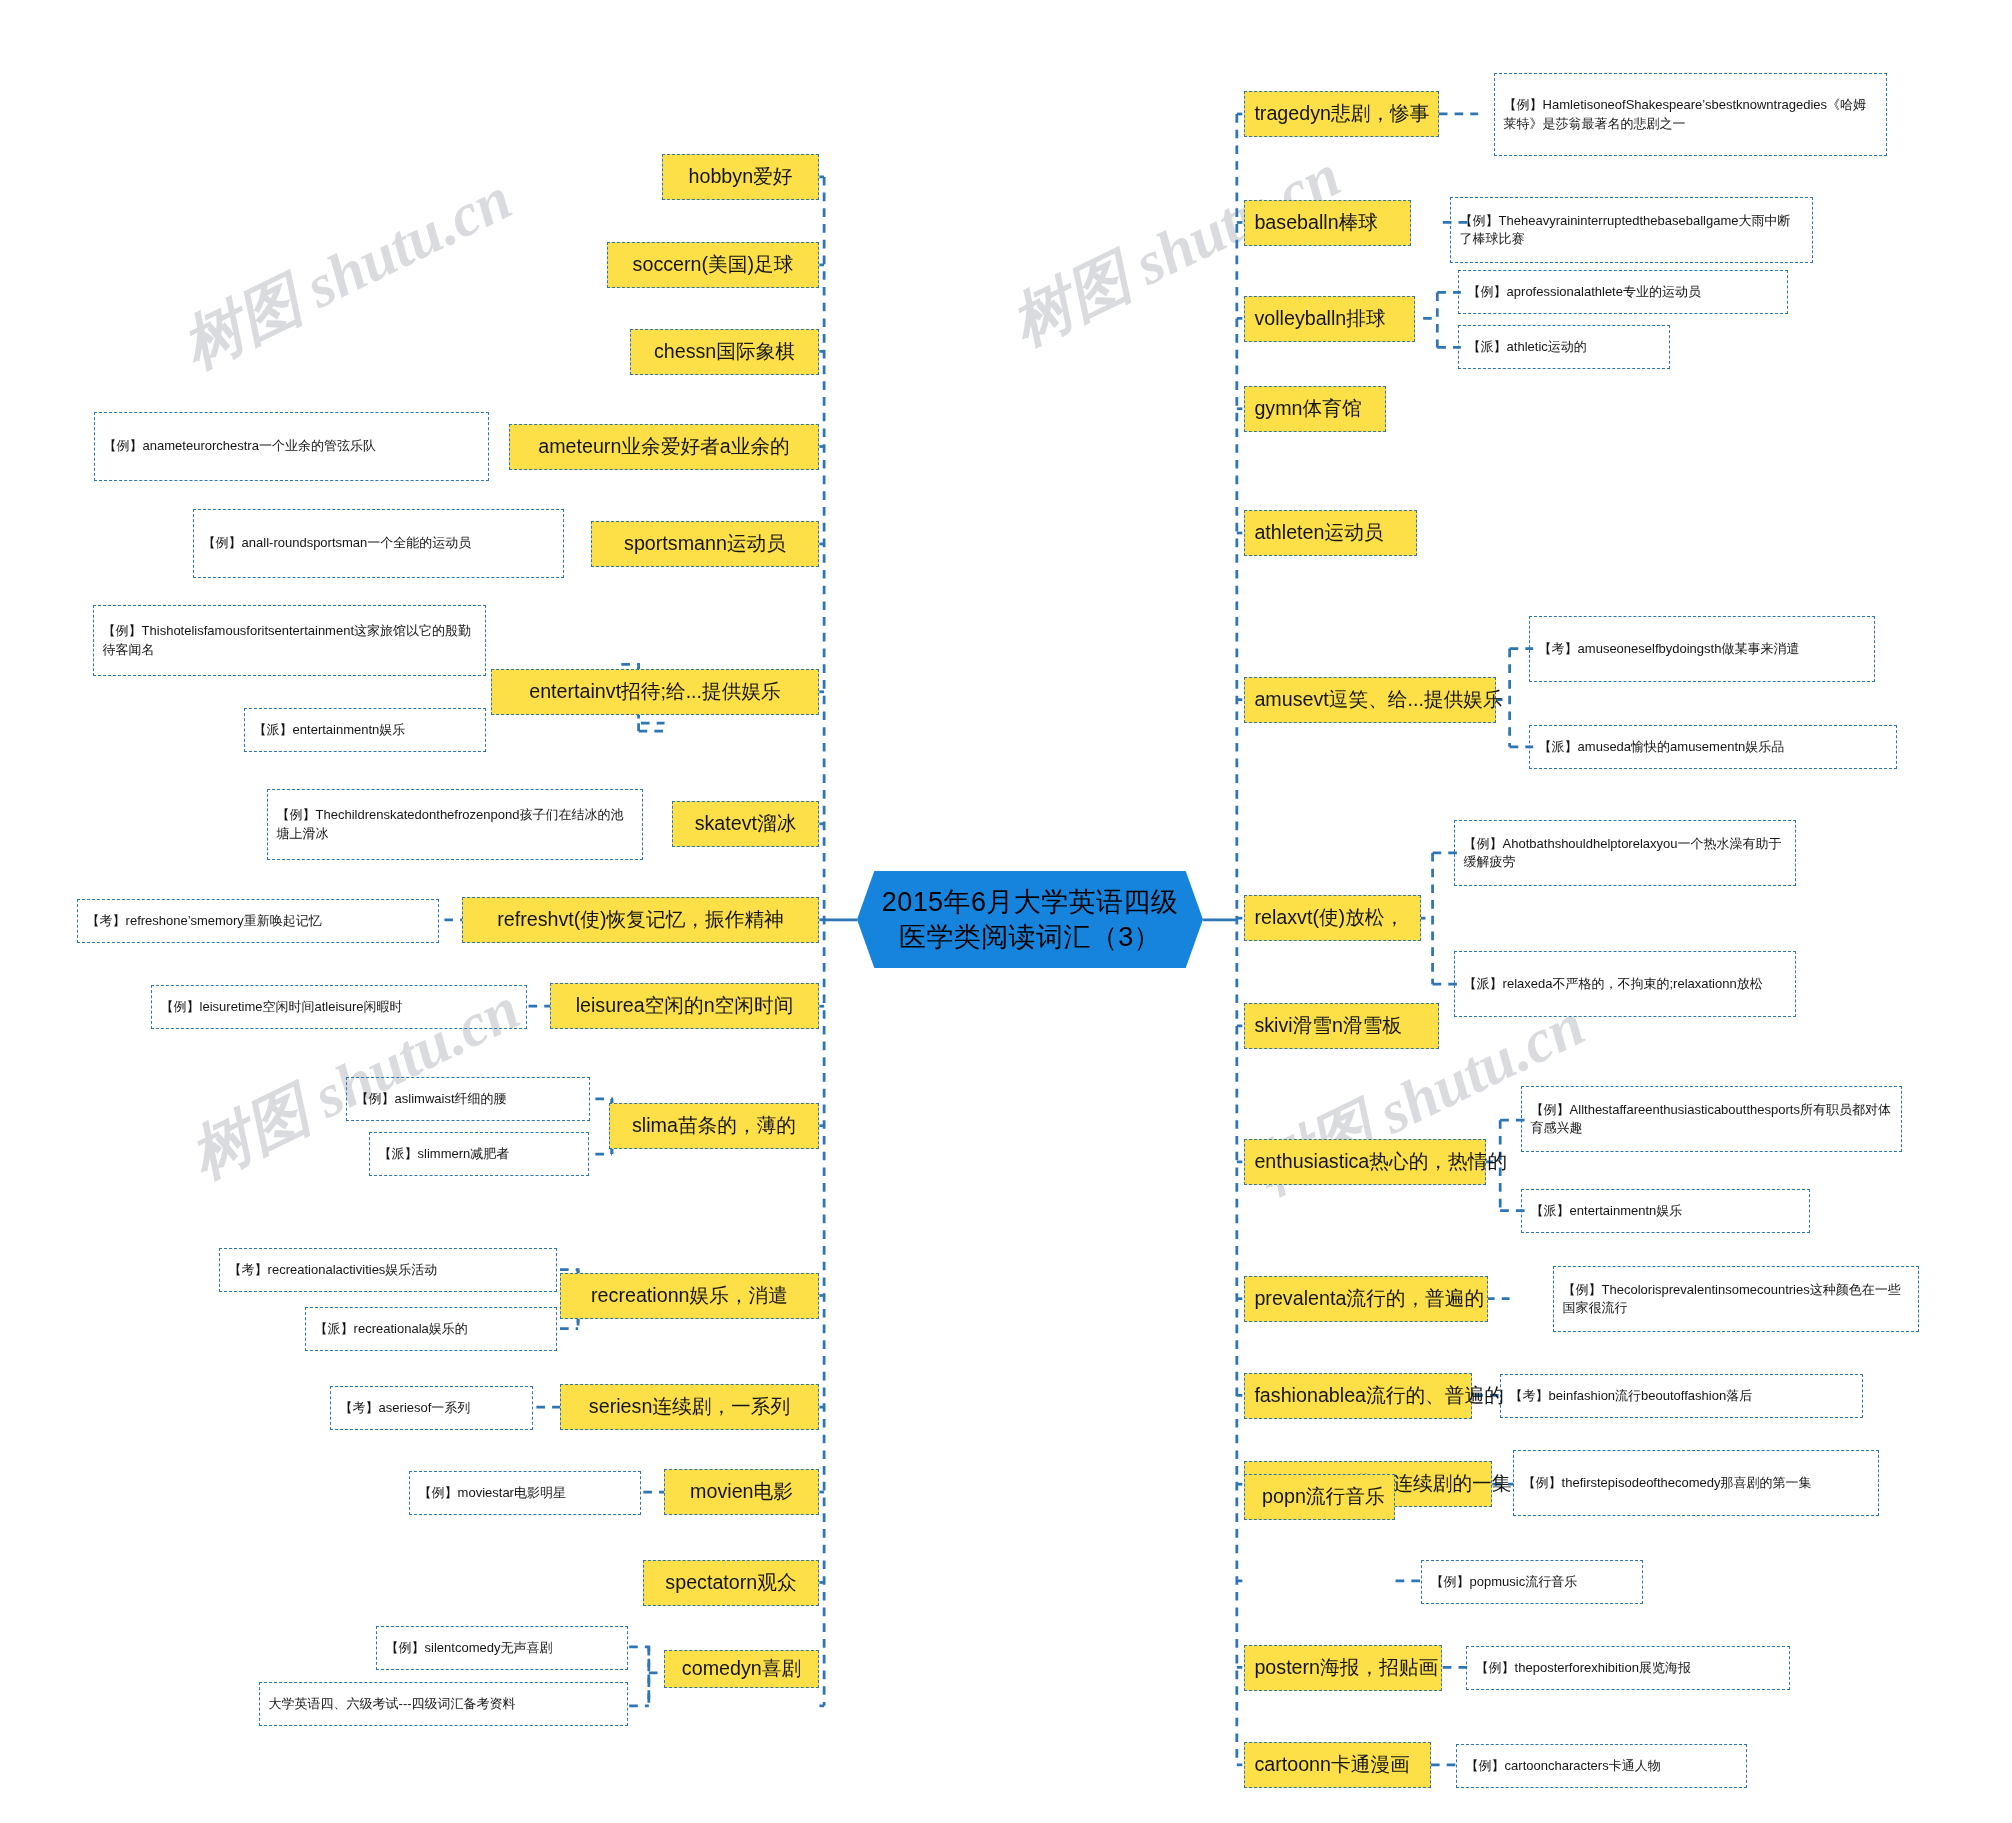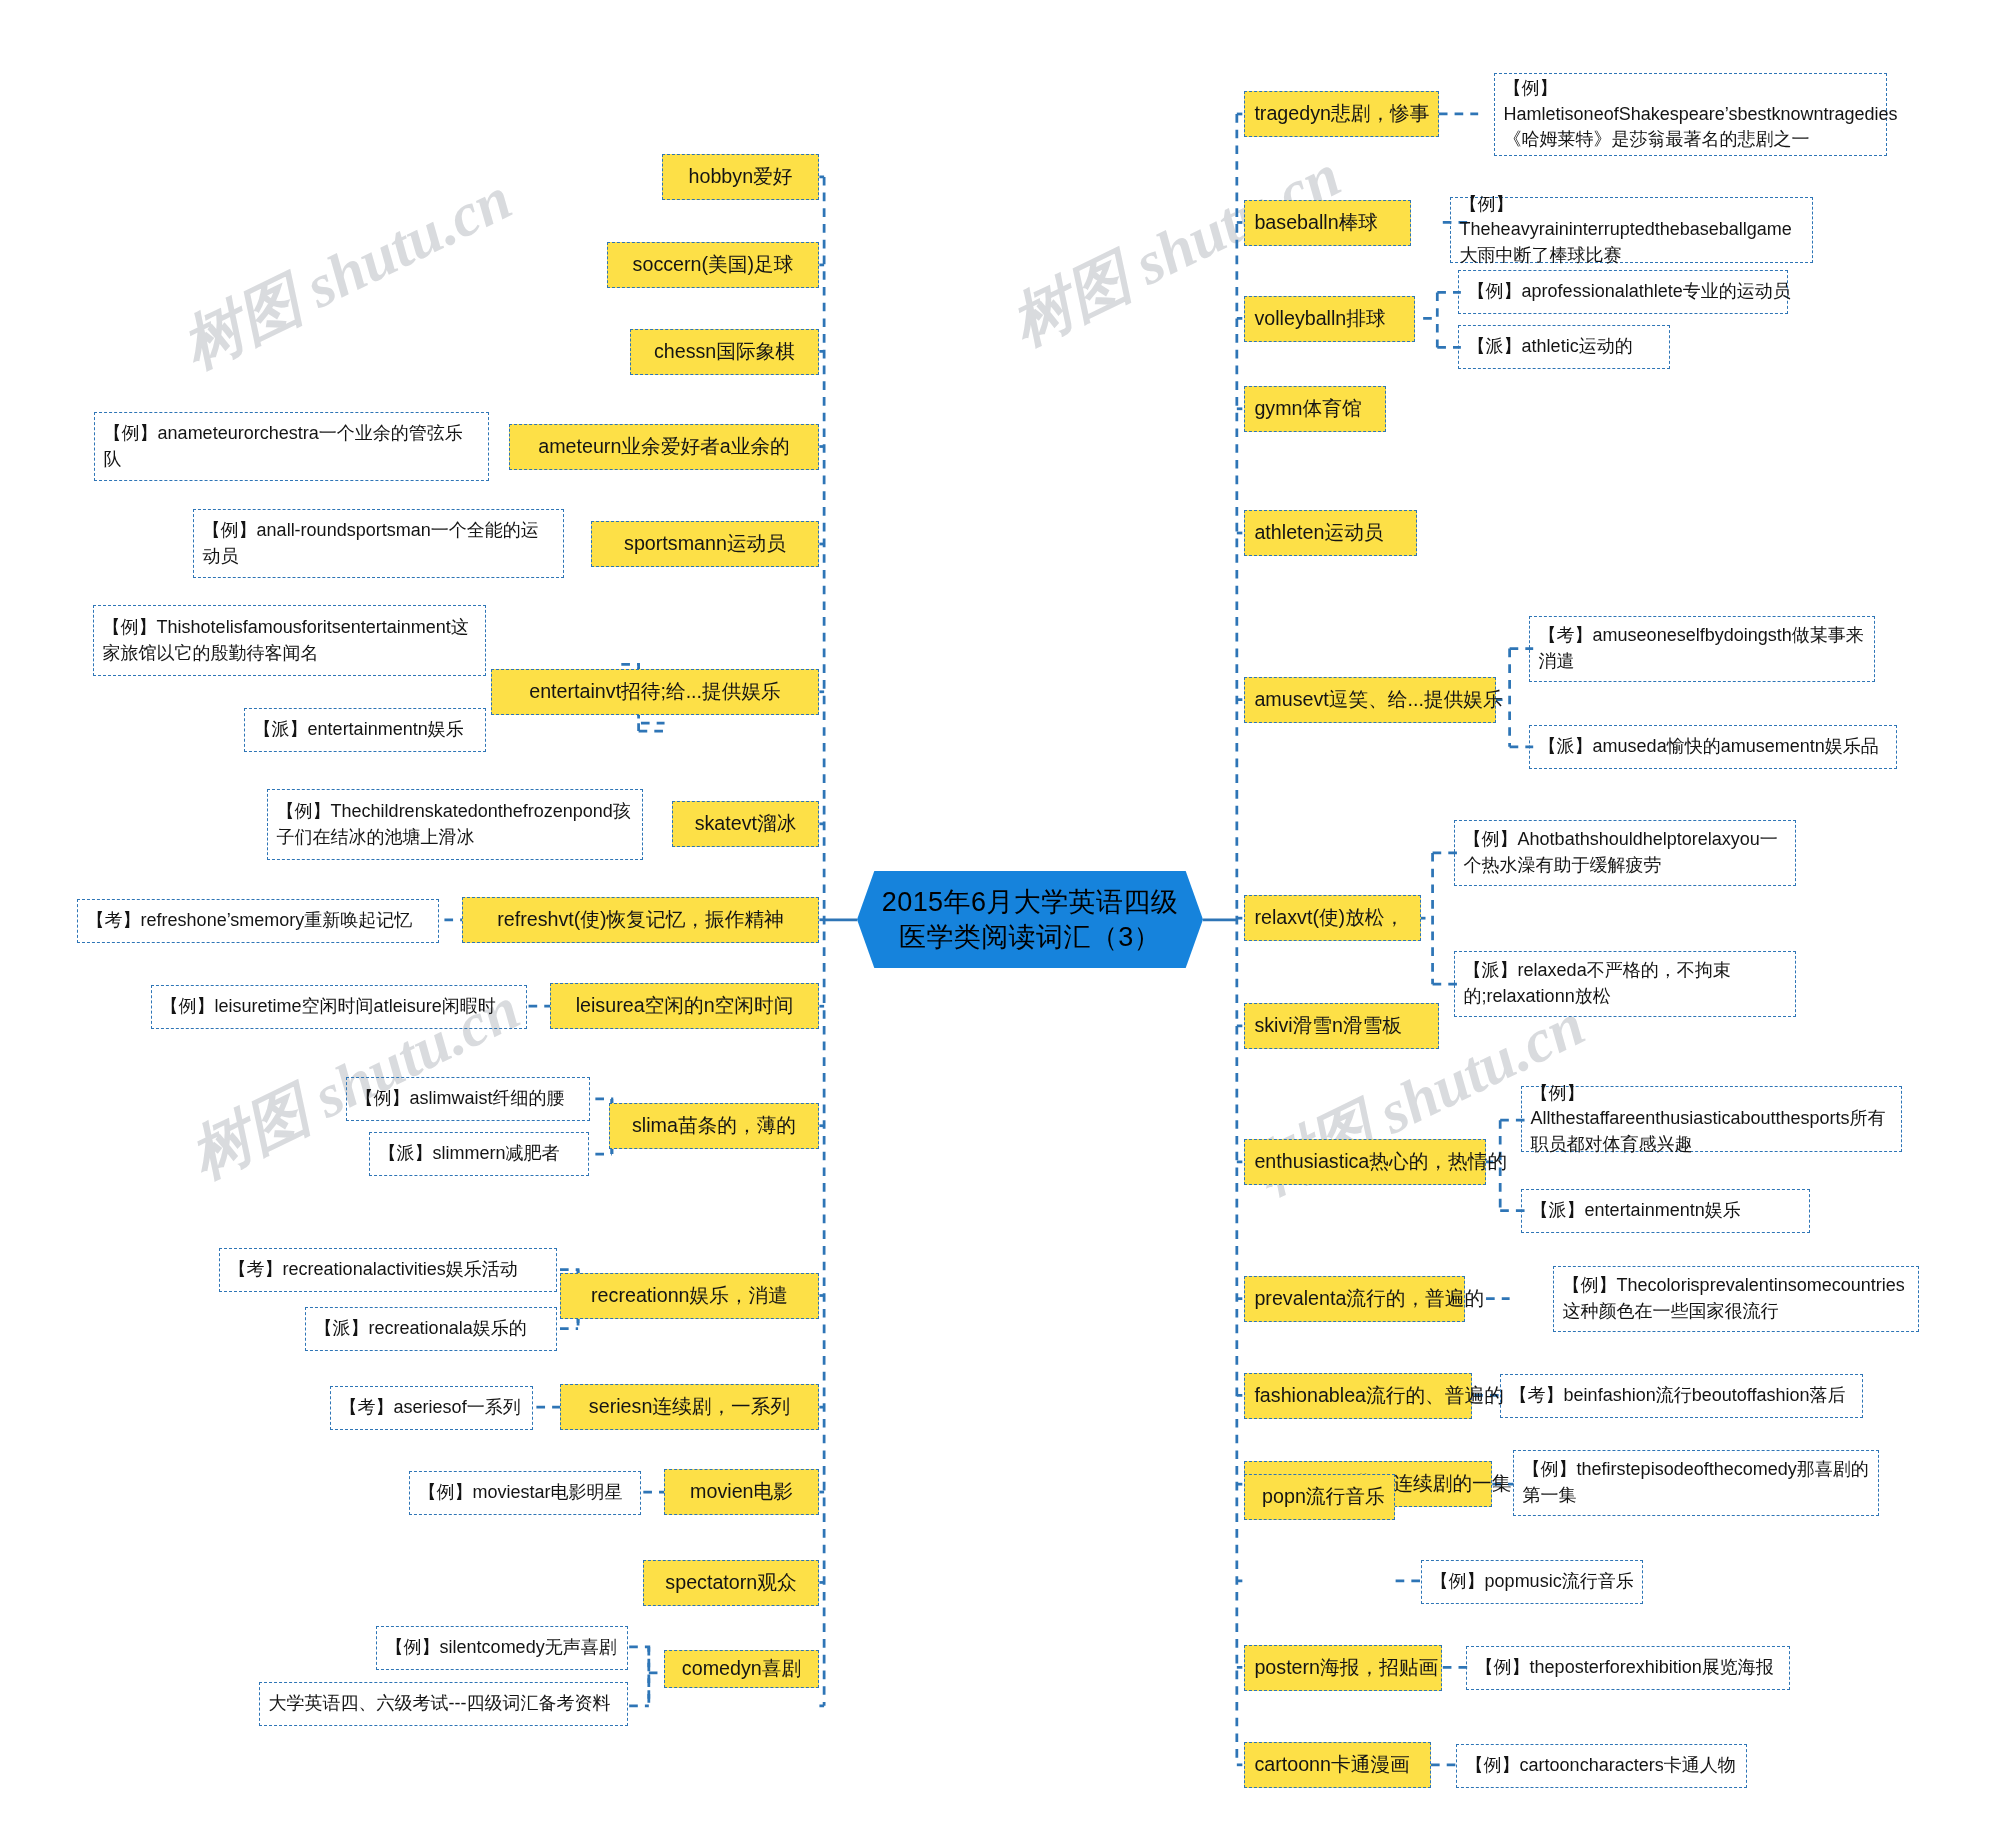--- a/index.html
+++ b/index.html
@@ -74,21 +74,21 @@
     padding: 5.5px 9.4px;
     white-space: nowrap;
   }
   
   .leaf {
     position: absolute;
     box-sizing: border-box;
     border: 1.6px dashed #2E75B6;
     background: transparent;
     color: #141414;
-    font-size: 18px;
+    font-size: 13px;
     line-height: 1.42;
     display: flex;
     align-items: center;
     padding: 5.5px 8.6px;
   }
   .leaf.wrap { white-space: normal; }
   .leaf.nowrap { white-space: nowrap; }
 </style>
 </head>
 <body>
@@ -384,21 +384,21 @@
   <div class="node" style="left:1244px; top:1139px; width:242px; height:46px;">
     <span>enthusiastica热心的，热情的</span>
   </div>
   <div class="leaf wrap" style="left:1521px; top:1086px; width:381px; height:66px;">
     <span>【例】Allthestaffareenthusiasticaboutthesports所有职员都对体育感兴趣</span>
   </div>
   <div class="leaf nowrap" style="left:1521px; top:1189px; width:289px; height:44px;">
     <span>【派】entertainmentn娱乐</span>
   </div>
 
-  <div class="node" style="left:1244px; top:1276px; width:221px; height:46px;">
+  <div class="node" style="left:1244px; top:1276px; width:244px; height:46px;">
     <span>prevalenta流行的，普遍的</span>
   </div>
   <div class="leaf wrap" style="left:1553px; top:1266px; width:366px; height:66px;">
     <span>【例】Thecolorisprevalentinsomecountries这种颜色在一些国家很流行</span>
   </div>
 
   <div class="node" style="left:1244px; top:1373px; width:228px; height:46px;">
     <span>fashionablea流行的、普遍的</span>
   </div>
   <div class="leaf nowrap" style="left:1500px; top:1374px; width:363px; height:44px;">

